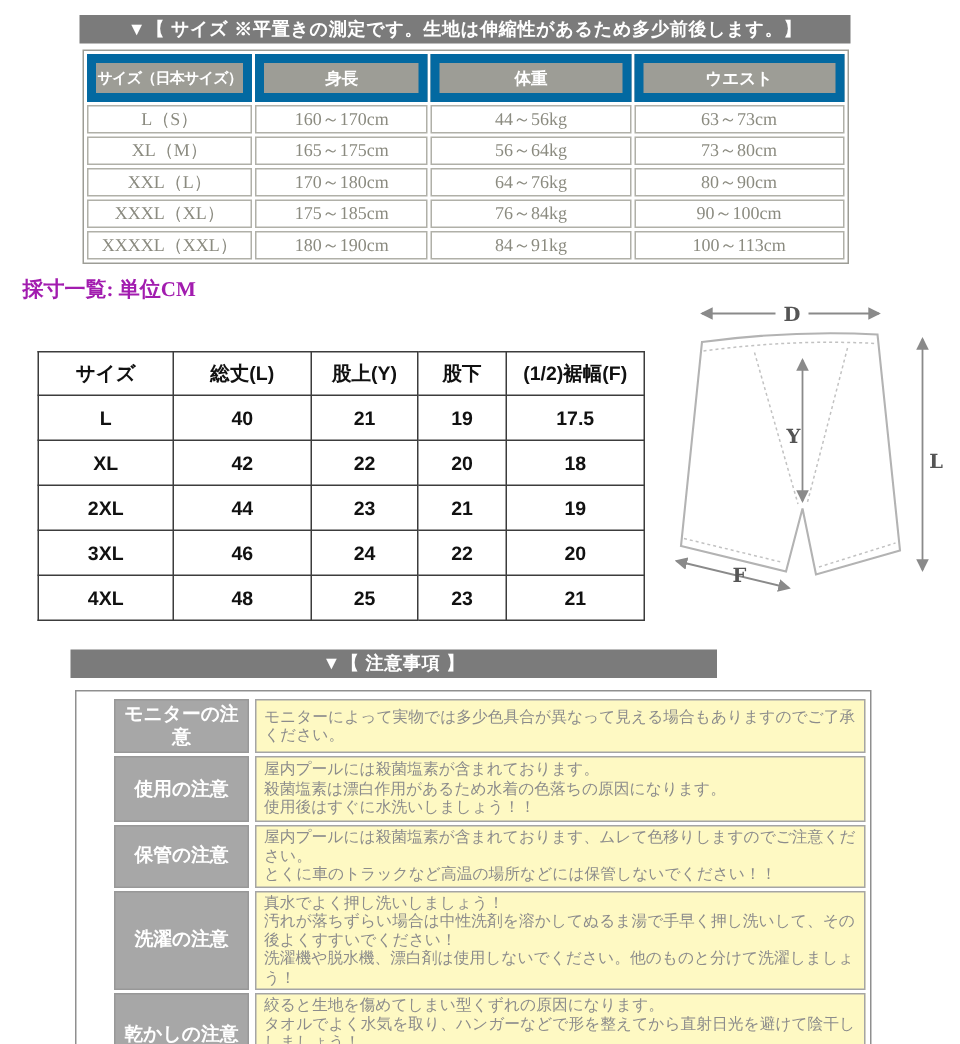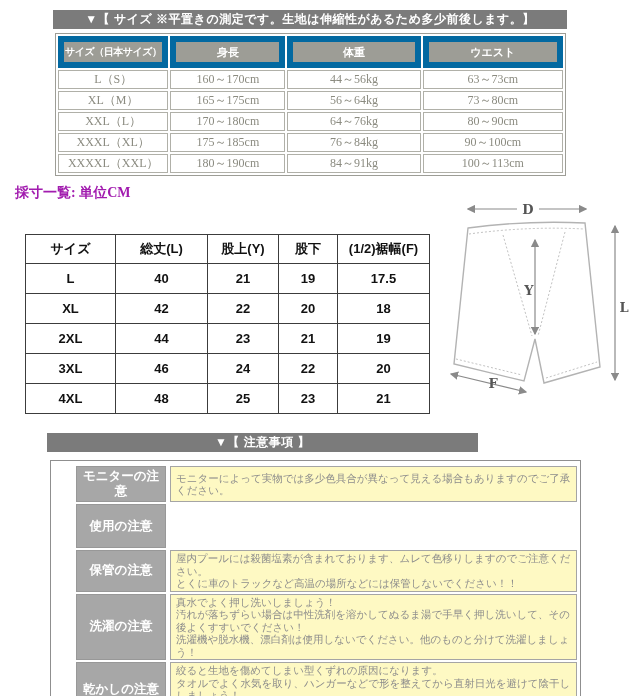--- a/index.html
+++ b/index.html
@@ -208,20 +208,25 @@
 
     <div class="note-row r1">
       <div class="note-label">モニターの注意</div>
       <div class="note-body">
         <div>モニターによって実物では多少色具合が異なって見える場合もありますのでご了承ください。</div>
       </div>
     </div>
 
     <div class="note-row r2">
       <div class="note-label">使用の注意</div>
+      <div class="note-body">
+        <div>屋内プールには殺菌塩素が含まれております。</div>
+        <div>殺菌塩素は漂白作用があるため水着の色落ちの原因になります。</div>
+        <div>使用後はすぐに水洗いしましょう！！</div>
+      </div>
     </div>
 
     <div class="note-row r3">
       <div class="note-label">保管の注意</div>
       <div class="note-body">
         <div>屋内プールには殺菌塩素が含まれております、ムレて色移りしますのでご注意ください。</div>
         <div>とくに車のトラックなど高温の場所などには保管しないでください！！</div>
       </div>
     </div>
 

